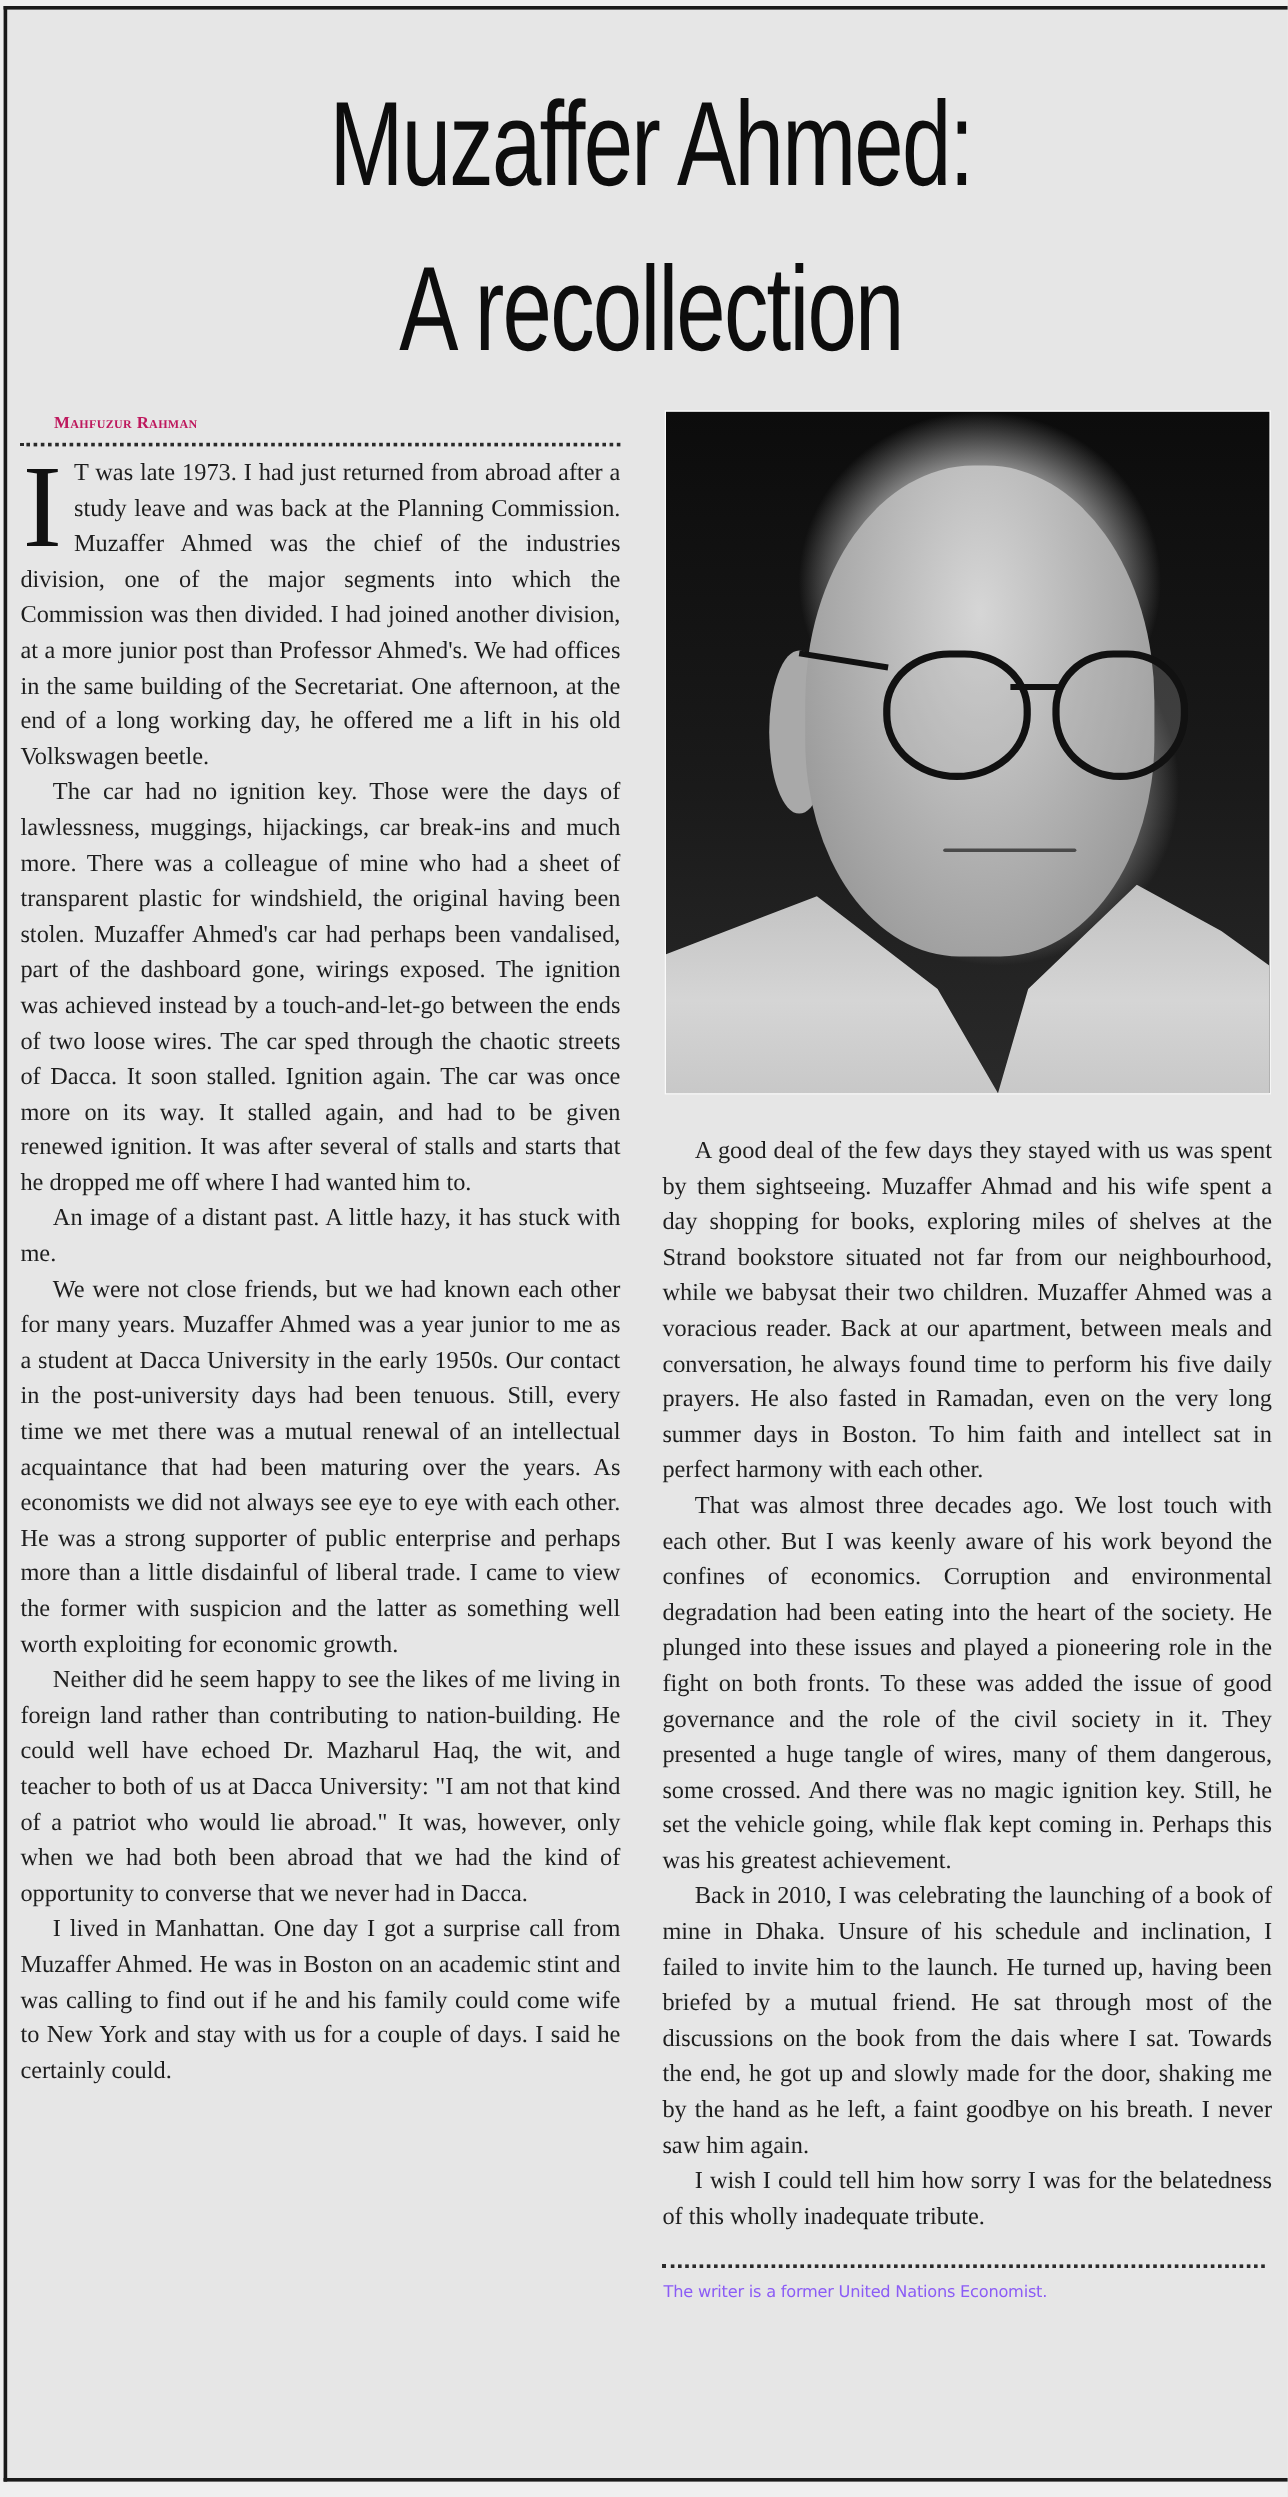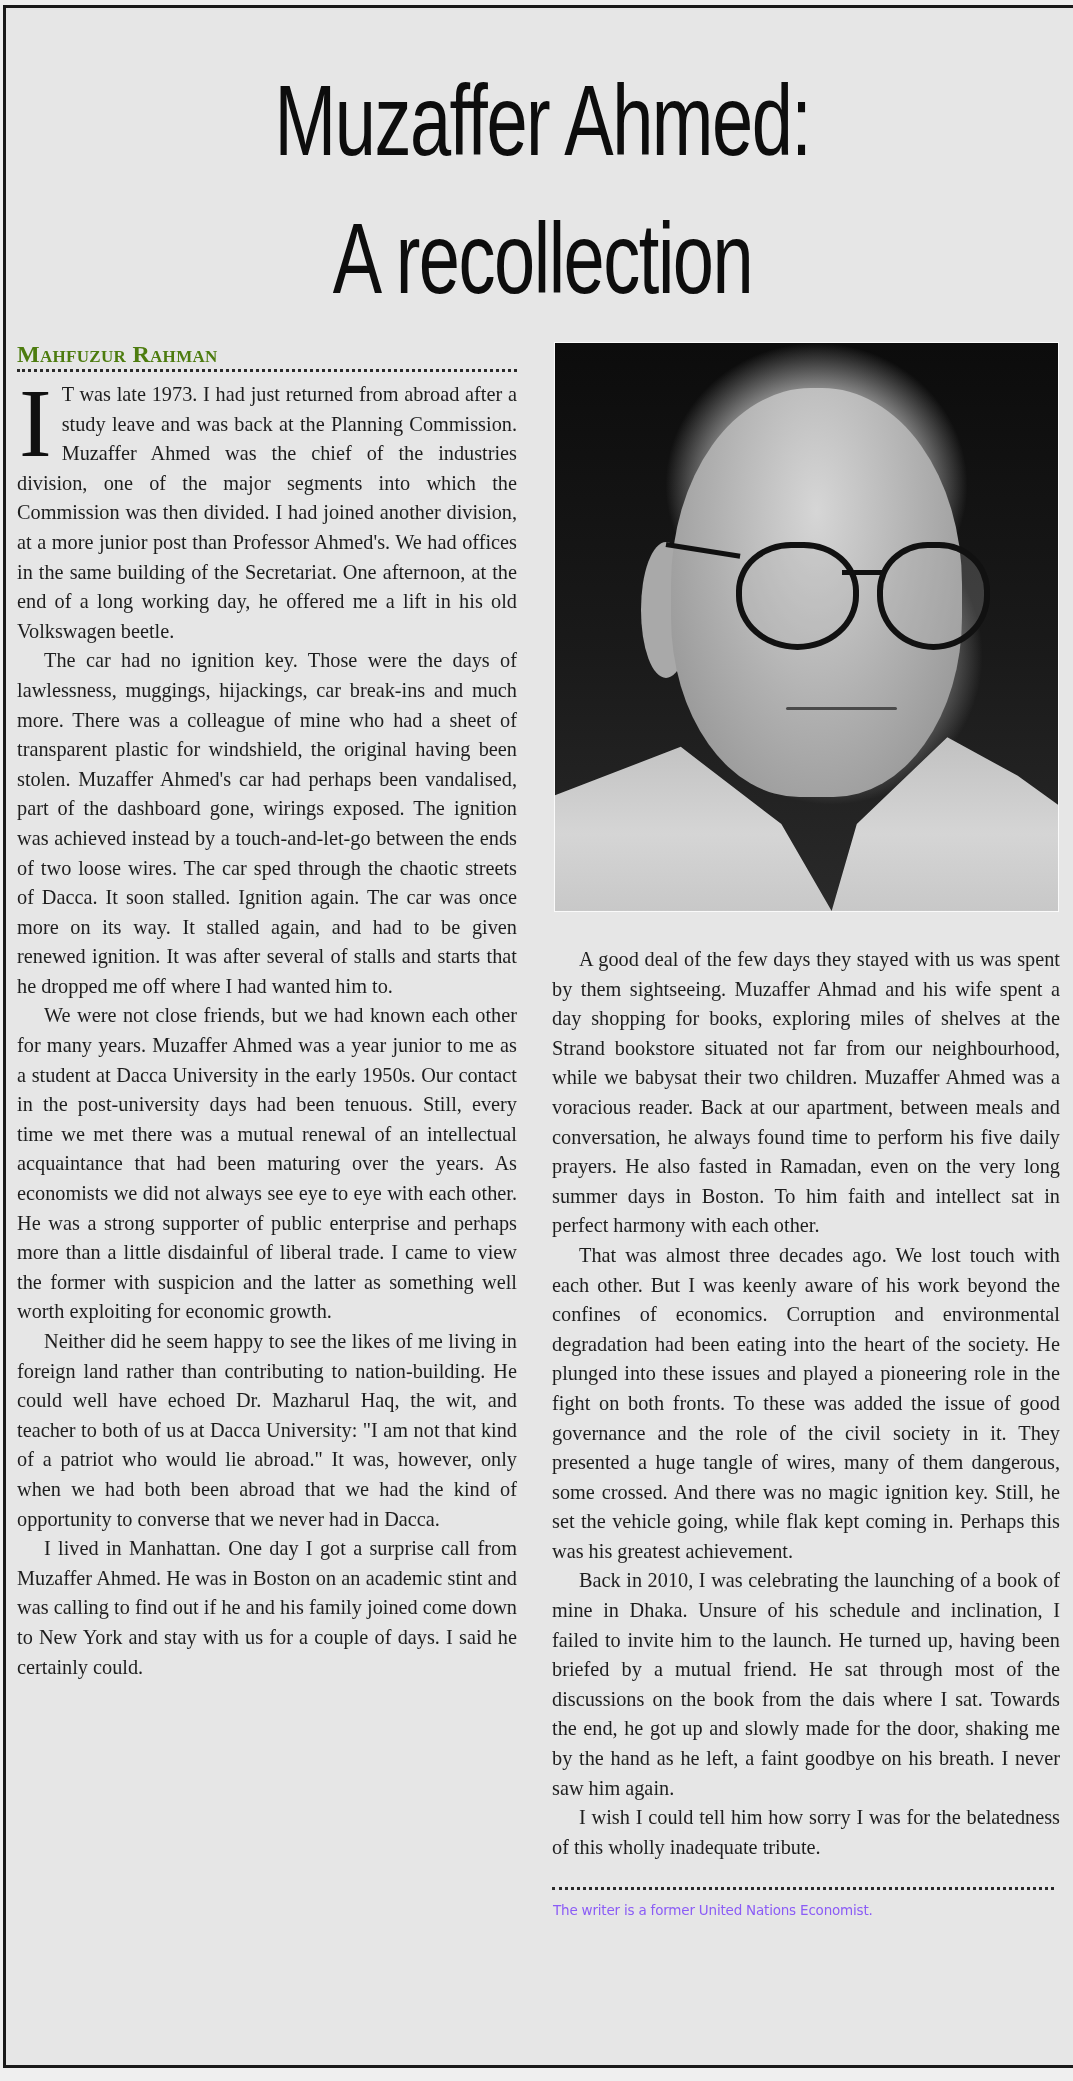--- a/index.html
+++ b/index.html
@@ -31,24 +31,25 @@
     font-size: 100px;
     line-height: 138px;
     transform: scaleX(0.74);
     transform-origin: center;
   }
   .col-left {
     position: absolute; left: 17px; top: 343px; width: 500px;
   }
   .byline {
     font-family: "Liberation Serif", serif;
-    font-weight: bold; font-size: 24px; letter-spacing: 0.3px;
+    font-weight: bold; font-size: 14px; letter-spacing: 0.3px;
     font-variant: small-caps;
-    color: #4d7c0f;
+    color: #be185d;
     line-height: 22px;
+    margin-left: 28px;
   }
   .dotrule {
     height: 0; border-top: 3px dotted #2a2a2a; margin-top: 4px;
   }
   .body {
     font-family: "Liberation Serif", "DejaVu Serif", serif;
     font-size: 20.3px; line-height: 29.6px;
     text-align: justify; hyphens: manual;
     color: #1e1e1e;
   }
@@ -121,23 +122,24 @@
   <span class="line">Muzaffer Ahmed:</span>
   <span class="line">A recollection</span>
 </h1>
 
 <div class="col-left">
   <div class="byline">Mahfuzur Rahman</div>
   <div class="dotrule"></div>
   <div class="body">
     <p class="first"><span class="dropcap">I</span><span>T was late 1973. I had just returned from abroad after a study leave and was back at the Planning Commission. Muzaffer Ahmed was the chief of the industries division, one of the major segments into which the Commission was then divided. I had joined another division, at a more junior post than Professor Ahmed's. We had offices in the same building of the Secretariat. One afternoon, at the end of a long working day, he offered me a lift in his old Volkswagen beetle.</span></p>
     <p>The car had no ignition key. Those were the days of lawlessness, muggings, hijackings, car break-ins and much more. There was a colleague of mine who had a sheet of transparent plastic for windshield, the original having been stolen. Muzaffer Ahmed's car had perhaps been vanda­lised, part of the dashboard gone, wirings exposed. The ignition was achieved instead by a touch-and-let-go between the ends of two loose wires. The car sped through the chaotic streets of Dacca. It soon stalled. Ignition again. The car was once more on its way.  It stalled again, and had to be given renewed ignition. It was after several of stalls and starts that he dropped me off where I had wanted him to.</p>
+    <p>An image of a distant past. A little hazy, it has stuck with me.</p>
     <p>We were not close friends, but we had known each other for many years. Muzaffer Ahmed was a year junior to me as a student at Dacca University in the early 1950s. Our contact in the post-university days had been tenuous. Still, every time we met there was a mutual renewal of an intellectual acquaintance that had been maturing over the years. As economists we did not always see eye to eye with each other. He was a strong supporter of public enterprise and per­haps more than a little disdainful of liberal trade. I came to view the former with suspicion and the latter as something well worth exploiting for economic growth.</p>
     <p>Neither did he seem happy to see the likes of me living in foreign land rather than contribut­ing to nation-building. He could well have ech­oed Dr. Mazharul Haq, the wit, and teacher to both of us at Dacca University: "I am not that kind of a patriot who would lie abroad." It was, however, only when we had both been abroad that we had the kind of opportunity to converse that we never had in Dacca.</p>
-    <p>I lived in Manhattan. One day I got a surprise call from Muzaffer Ahmed. He was in Boston on an academic stint and was calling to find out if he and his family joined come down to New York and stay with us for a couple of days. I said he cer­tainly could.</p>
+    <p>I lived in Manhattan. One day I got a surprise call from Muzaffer Ahmed. He was in Boston on an academic stint and was calling to find out if he and his family could come wife to New York and stay with us for a couple of days. I said he cer­tainly could.</p>
   </div>
 </div>
 
 <div class="col-right">
   <div class="photo">
     <div class="shirt"></div>
     <div class="ear"></div>
     <div class="head"></div>
     <div class="temple"></div>
     <div class="glass l"></div>

